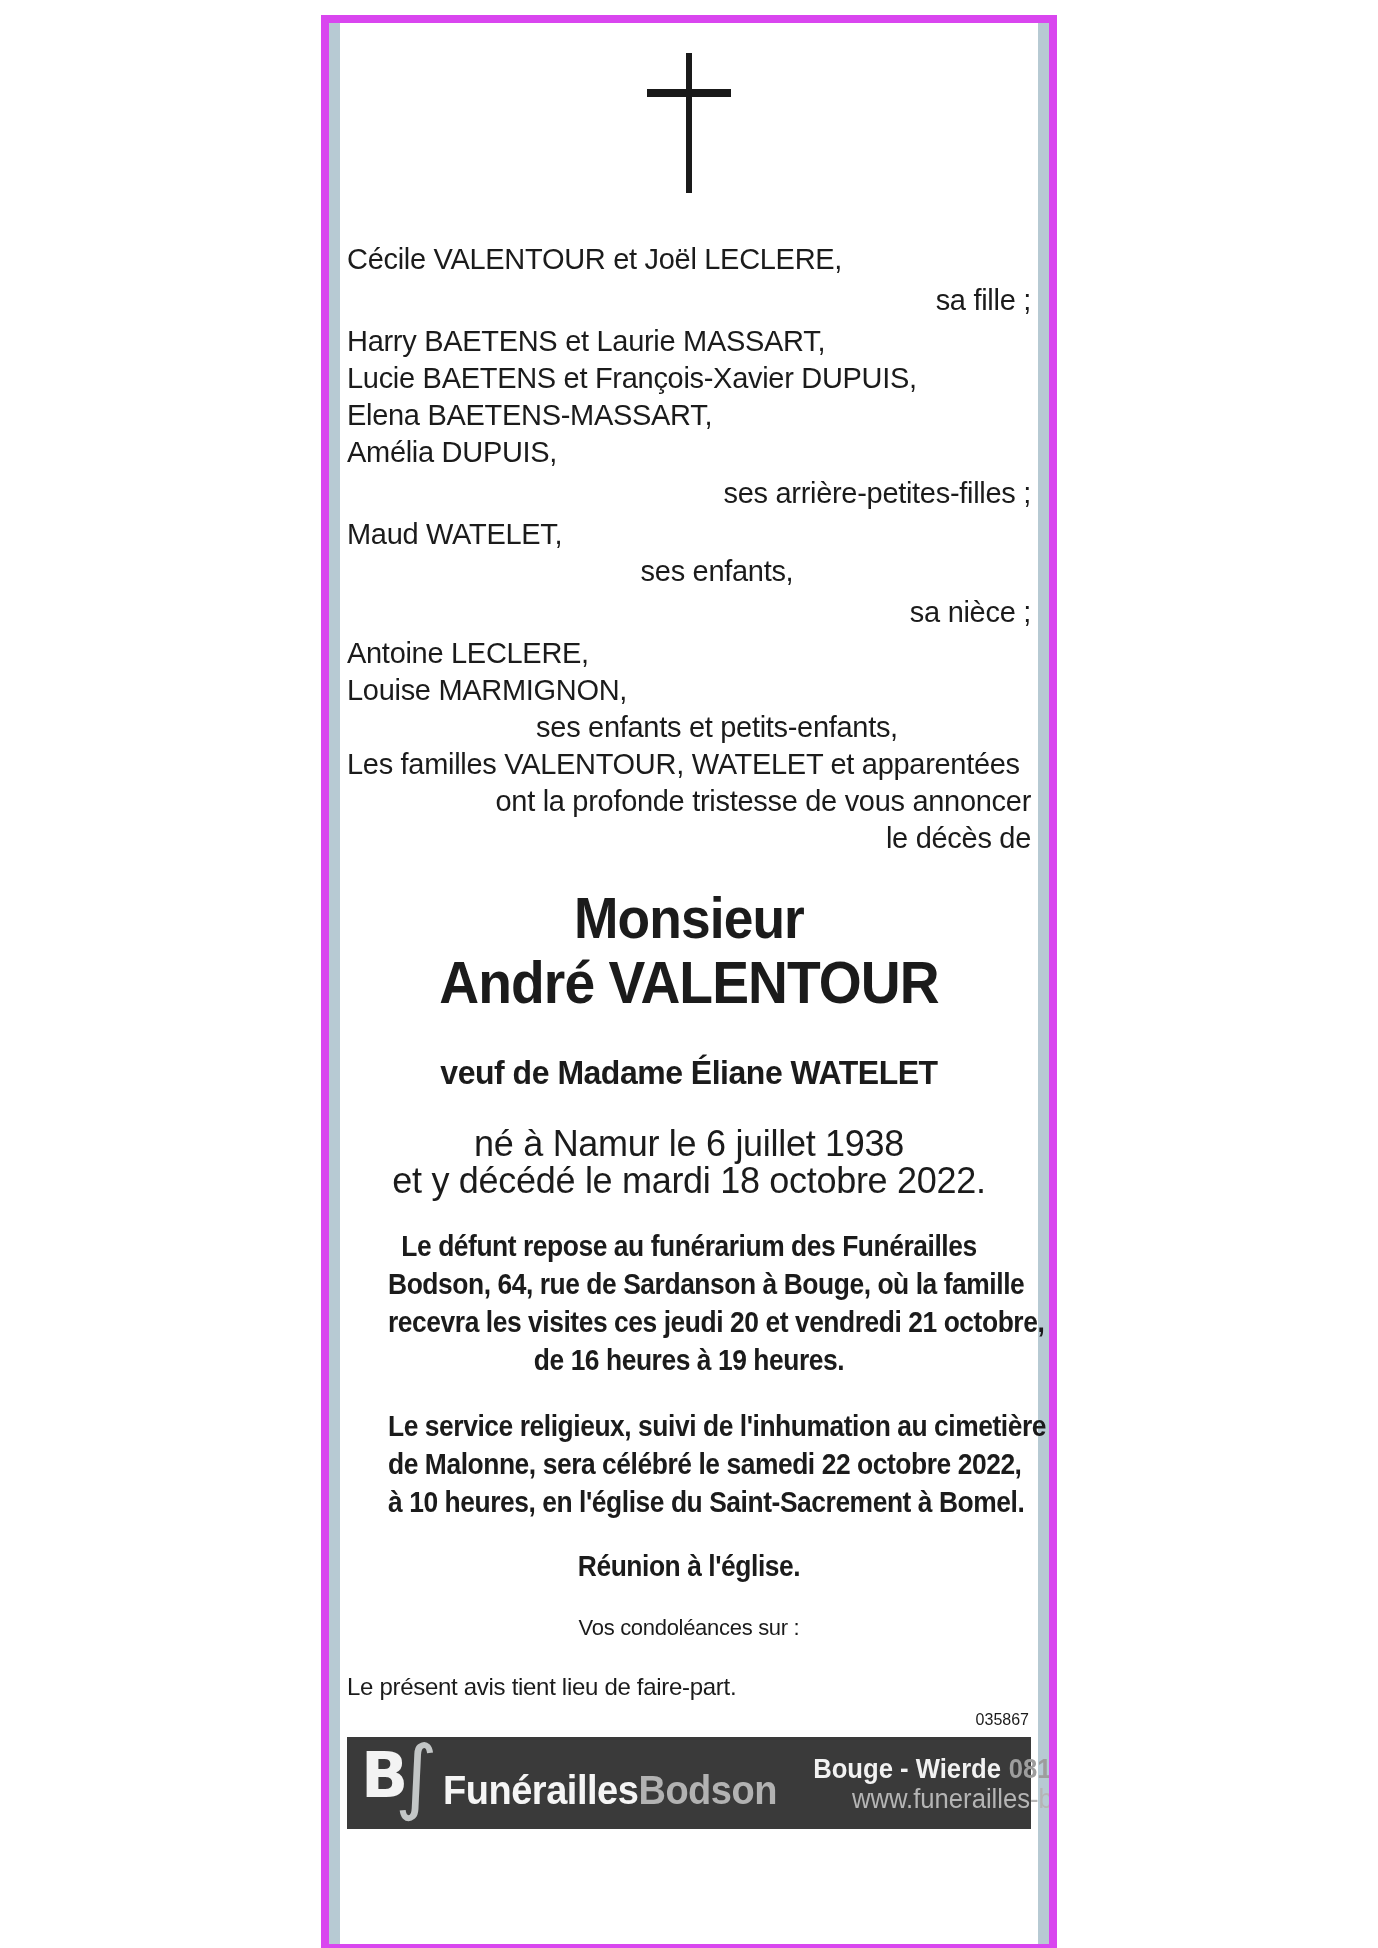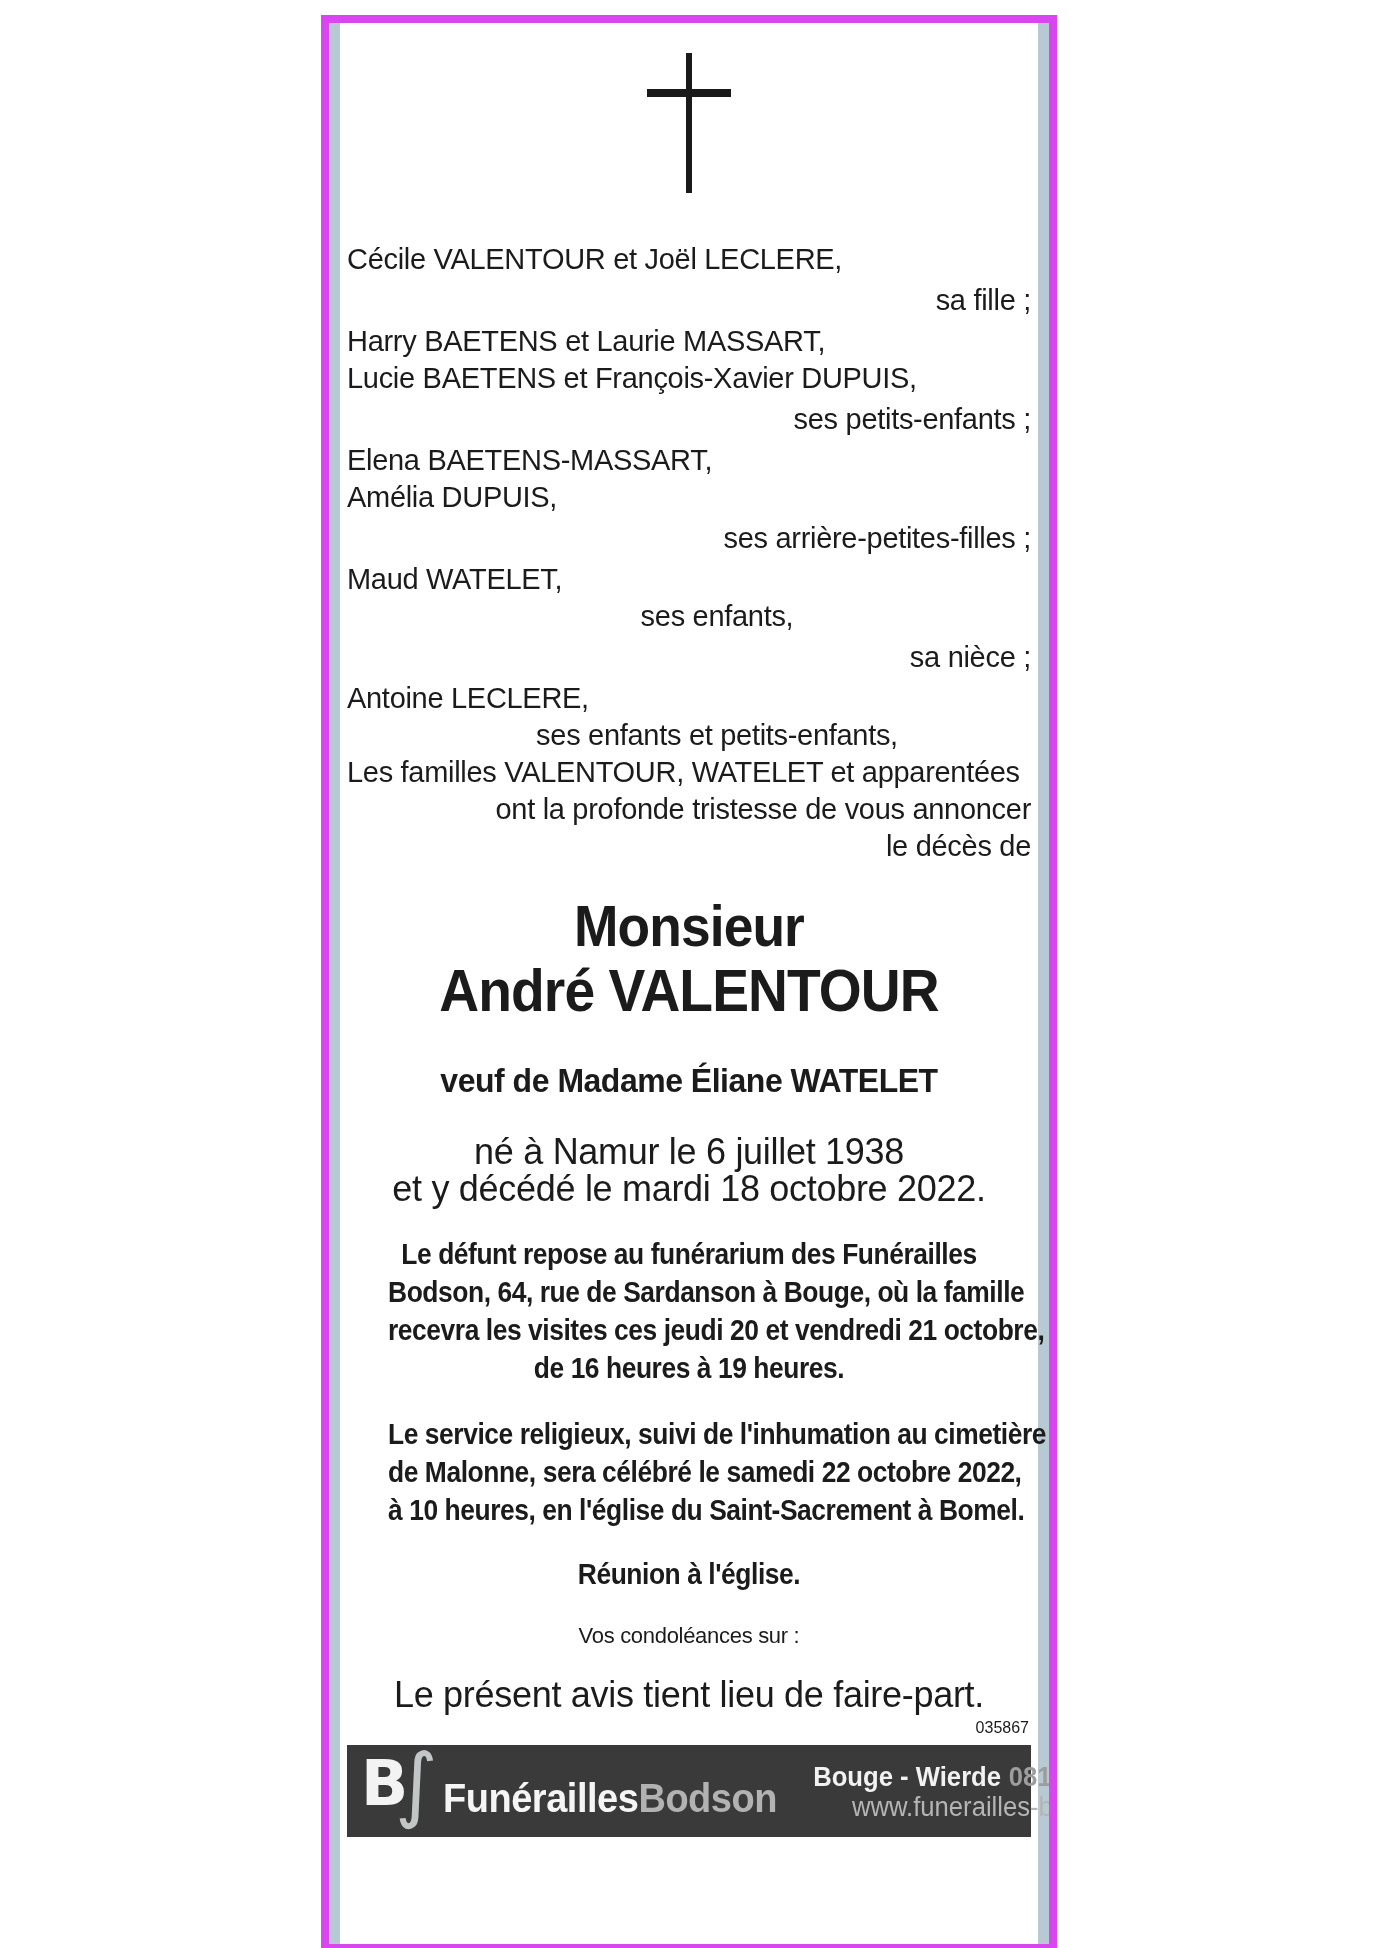--- a/index.html
+++ b/index.html
@@ -48,21 +48,21 @@
   .dates { margin-top: 32px; text-align: center; }
   .dates div { font-size: 36px; line-height: 37px; letter-spacing: -0.3px; }
   .bpara { margin-top: 28px; text-align: center; }
   .bpara div, .bline {
     font-size: 30px; line-height: 38px; font-weight: bold; letter-spacing: -0.5px;
     transform: scaleX(0.88); transform-origin: 50% 50%; white-space: nowrap; text-align: center;
   }
   .reunion { margin-top: 26px; }
   .condol { margin-top: 24px; text-align: center; }
   .condol div { font-size: 22px; line-height: 37px; letter-spacing: -0.3px; }
-  .notice { margin-top: 22px; text-align: center; font-size: 36px; line-height: 37px; letter-spacing: -0.3px; }
+  .notice { margin-top: 22px; text-align: left; font-size: 24px; line-height: 37px; letter-spacing: -0.3px; }
   .refnum { margin-top: 2px; text-align: right; font-size: 16px; line-height: 26px; padding-right: 2px; }
   
   .fbar {
     margin-top: 4px; height: 92px; background: #3a3a3a;
     display: flex; align-items: center; justify-content: space-between;
     padding: 0 14px 0 10px;
   }
   .fleft { display: flex; align-items: center; }
   .monogram { position: relative; width: 88px; height: 92px; font-family: "DejaVu Sans", sans-serif; }
   .monogram .mb { position: absolute; left: 4px; top: 8px; font-size: 62px; line-height: 62px;
@@ -91,28 +91,28 @@
     <div class="cross">
       <div class="v"></div>
       <div class="h"></div>
     </div>
 
     <div class="mourners">
       <div class="line">Cécile VALENTOUR et Joël LECLERE,</div>
       <div class="line rel">sa fille ;</div>
       <div class="line">Harry BAETENS et Laurie MASSART,</div>
       <div class="line">Lucie BAETENS et François-Xavier DUPUIS,</div>
-      <div class="line rel">ses petits-enfants ;</div>
       <div class="line">Elena BAETENS-MASSART,</div>
       <div class="line">Amélia DUPUIS,</div>
       <div class="line rel">ses arrière-petites-filles ;</div>
       <div class="line">Maud WATELET,</div>
       <div class="line indent">ses enfants,</div>
       <div class="line rel">sa nièce ;</div>
       <div class="line">Antoine LECLERE,</div>
+      <div class="line">Louise MARMIGNON,</div>
       <div class="line indent">ses enfants et petits-enfants,</div>
       <div class="line">Les familles VALENTOUR, WATELET et apparentées</div>
       <div class="line center">ont la profonde tristesse de vous annoncer</div>
       <div class="line center">le décès de</div>
     </div>
 
     <div class="deceased">
       <div class="t1">Monsieur</div>
       <div class="t2">André VALENTOUR</div>
     </div>

